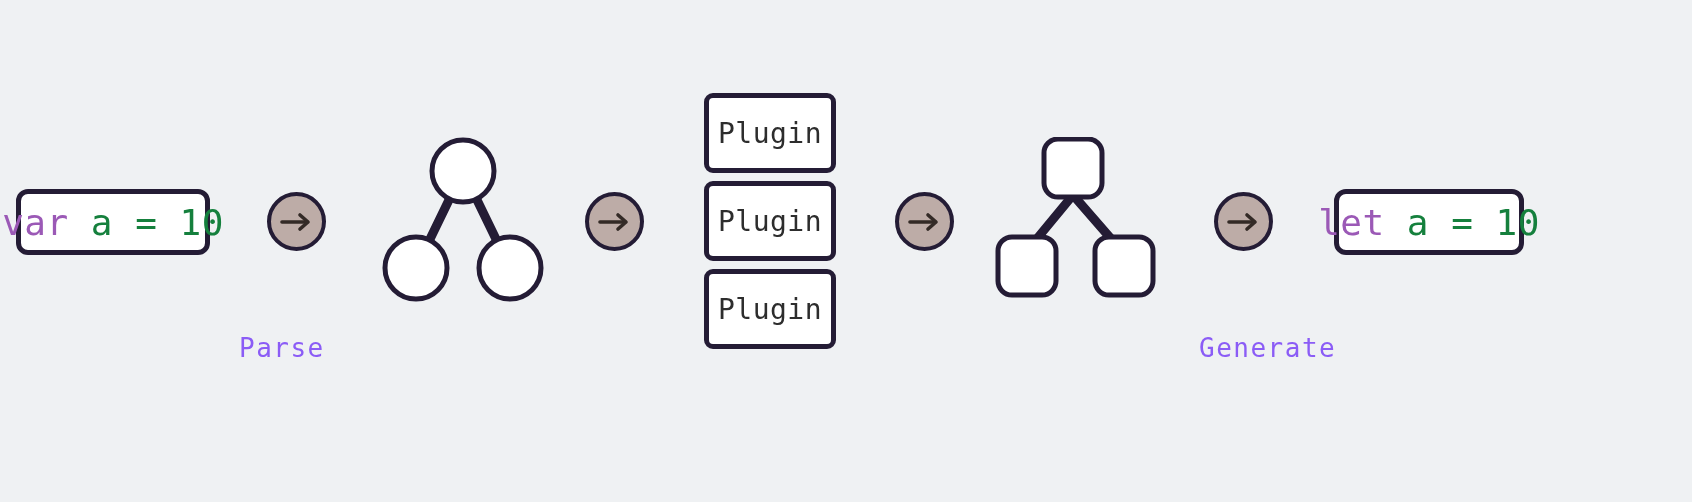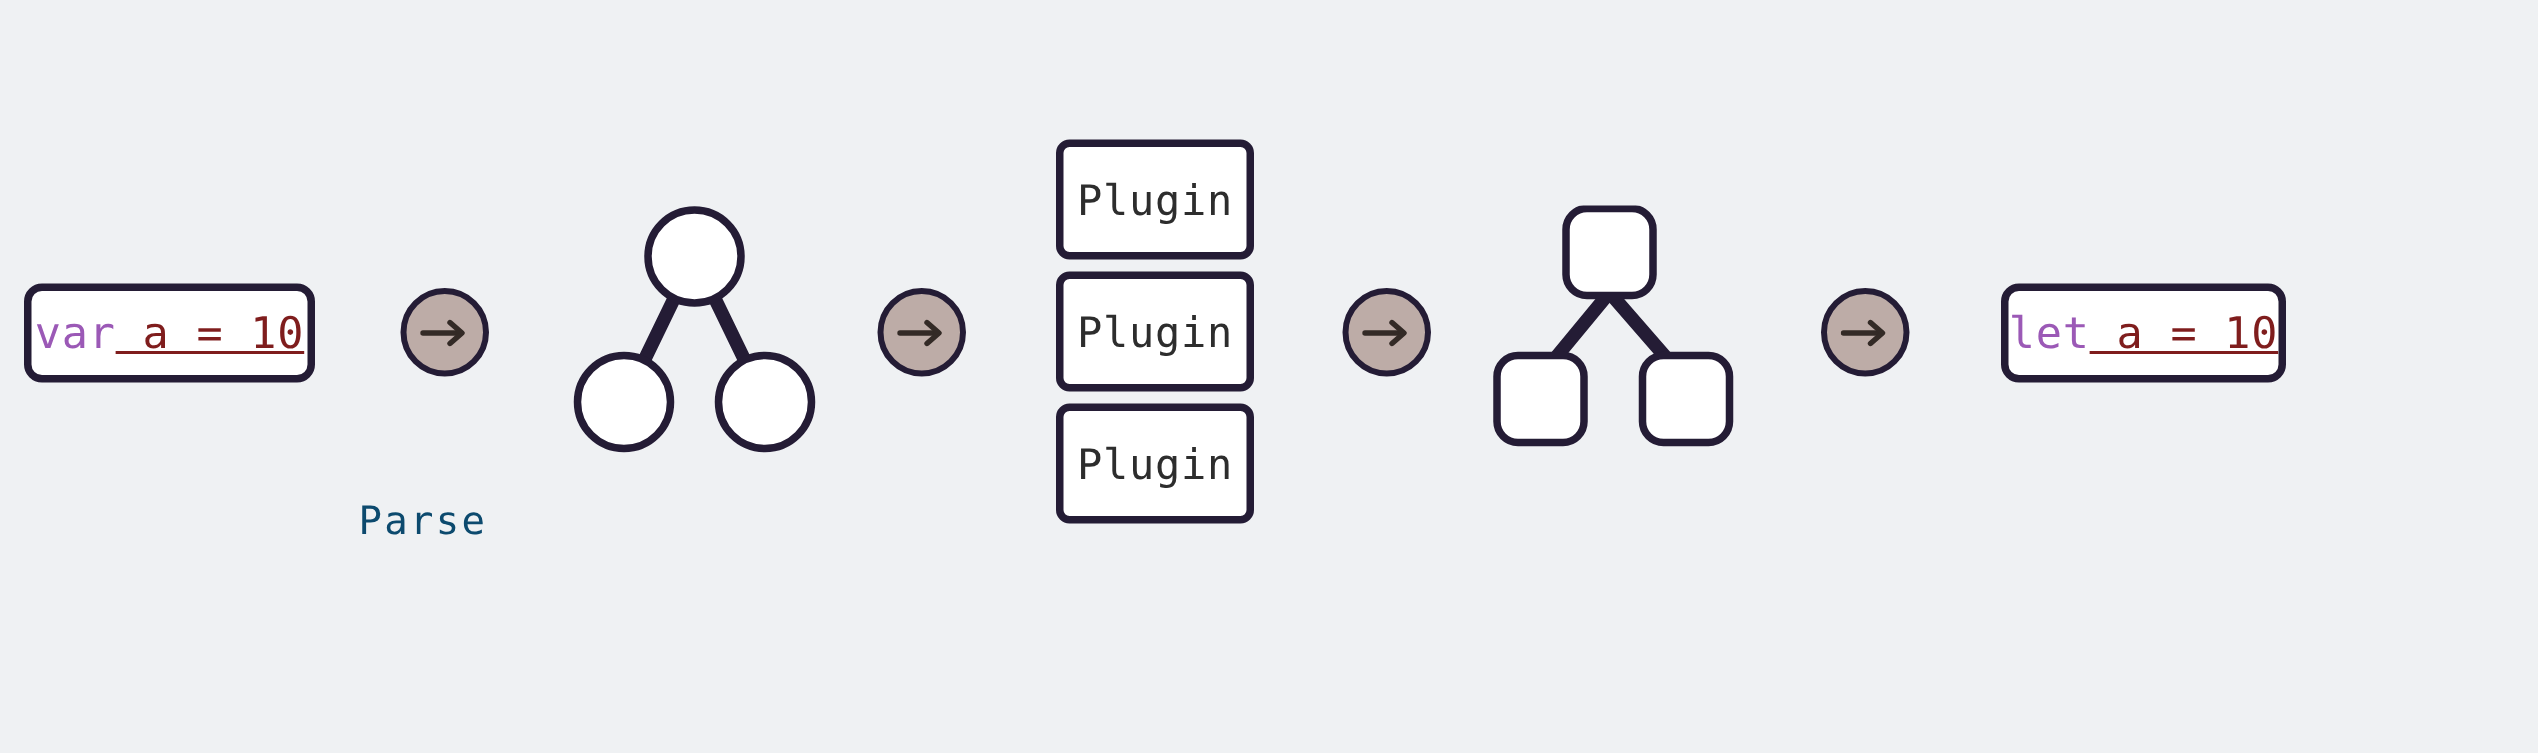--- a/index.html
+++ b/index.html
@@ -27,31 +27,30 @@
   .code-box {
     position: absolute;
     background: #ffffff;
     border: 5px solid #241c35;
     border-radius: 12px;
     box-sizing: border-box;
     display: flex;
     align-items: center;
     justify-content: center;
     font-family: "DejaVu Sans Mono", monospace;
-    font-size: 29px;
+    font-size: 36px;
     letter-spacing: 0.5px;
     white-space: pre;
     color: #2b2b2b;
   }
   .code-box .kw {
     color: #9b59b6;
   }
   .code-box .plain {
-    color: #7f1d1d;
-    text-decoration: underline;
+    color: #15803d;
   }
 
   #code-in {
     left: 16px;
     top: 189px;
     width: 194px;
     height: 66px;
   }
   #code-out {
     left: 1334px;
@@ -126,21 +125,21 @@
   }
   .plugin-box.p0 { top: 0px; }
   .plugin-box.p1 { top: 88px; }
   .plugin-box.p2 { top: 176px; }
 
   
   .stage-label {
     position: absolute;
     font-family: "DejaVu Sans Mono", monospace;
     font-size: 26px;
-    color: #0c4a6e;
+    color: #8b5cf6;
     letter-spacing: 1.5px;
     white-space: nowrap;
   }
   #label-parse    { left: 239px;  top: 333px; }
   #label-traverse { left: 707px;  top: 380px; }
   #label-generate { left: 1199px; top: 333px; }
 </style>
 </head>
 <body>
 
@@ -210,14 +209,15 @@
       <path d="M2 10 H27" stroke="#332a26" stroke-width="3.6" stroke-linecap="round" fill="none"></path>
       <path d="M20 3 L28 10 L20 17" stroke="#332a26" stroke-width="3.6" stroke-linecap="round" stroke-linejoin="round" fill="none"></path>
     </svg>
   </div>
 
   <div class="code-box" id="code-out">
     <span class="kw">let</span><span class="plain"> a = 10</span>
   </div>
 
   <div class="stage-label" id="label-parse">Parse</div>
+  <div class="stage-label" id="label-generate">Generate</div>
 
 </div>
 
 </body></html>

